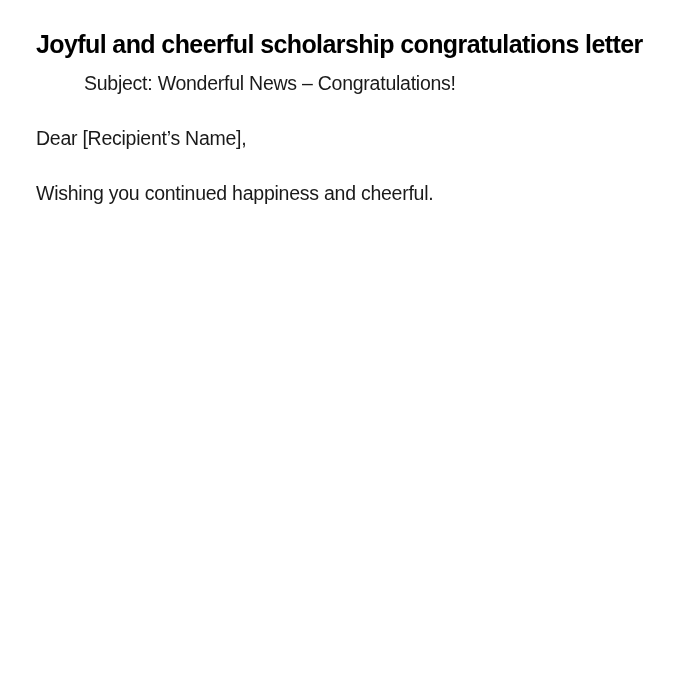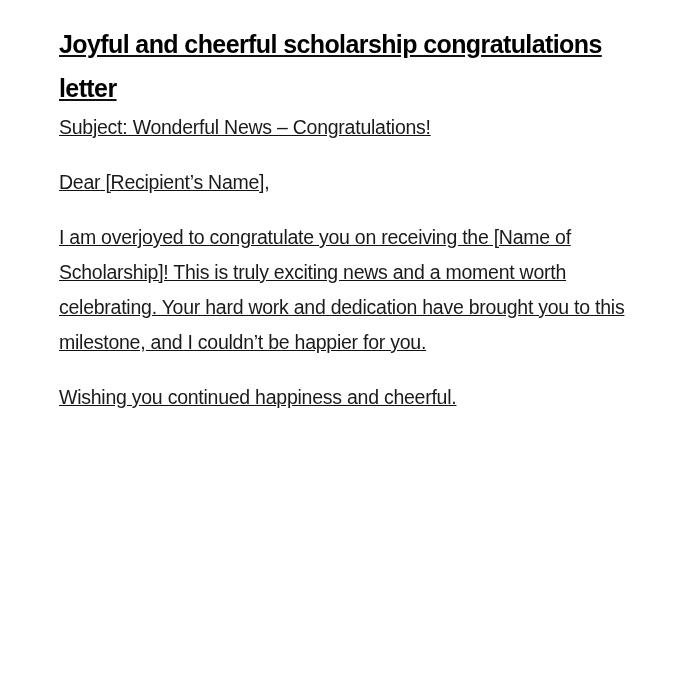--- a/index.html
+++ b/index.html
@@ -9,43 +9,41 @@
     }
     body {
       width: 700px;
       height: 700px;
       overflow: hidden;
       font-family: "Liberation Sans", sans-serif;
       color: #111111;
     }
     .doc {
       position: relative;
-      padding: 22px 40px 0 59px;
-      text-decoration: underline;
+      padding: 22px 40px 0 36px;
     }
     .title {
       font-family: "Liberation Sans", sans-serif;
       font-weight: bold;
       font-size: 25px;
       line-height: 44px;
       margin: 0 0 0 0;
       letter-spacing: -0.6px;
       color: #000;
     }
     .para {
       font-size: 19.5px;
       line-height: 35px;
       margin: 0 0 20px 0;
       letter-spacing: -0.25px;
       color: #1a1a1a;
     }
-    .subject { margin-top: 0px; }
+    .subject { margin-top: 0px; margin-left: 48px; }
   </style>
 </head>
 <body>
 
 <div class="doc">
   <h1 class="title">Joyful and cheerful scholarship congratulations letter</h1>
   <p class="para subject">Subject: Wonderful News – Congratulations!</p>
   <p class="para">Dear [Recipient’s Name],</p>
-  <p class="para">I am overjoyed to congratulate you on receiving the [Name of Scholarship]! This is truly exciting news and a moment worth celebrating. Your hard work and dedication have brought you to this milestone, and I couldn’t be happier for you.</p>
   <p class="para">Wishing you continued happiness and cheerful.</p>
 </div>
 
 </body></html>

